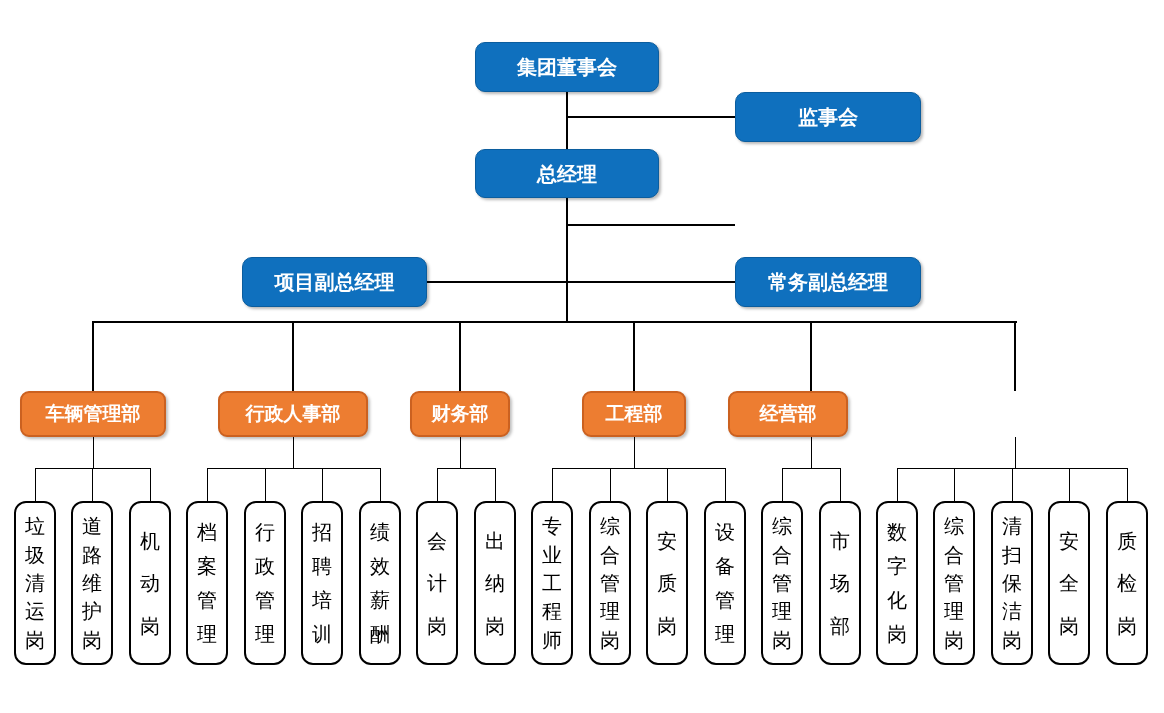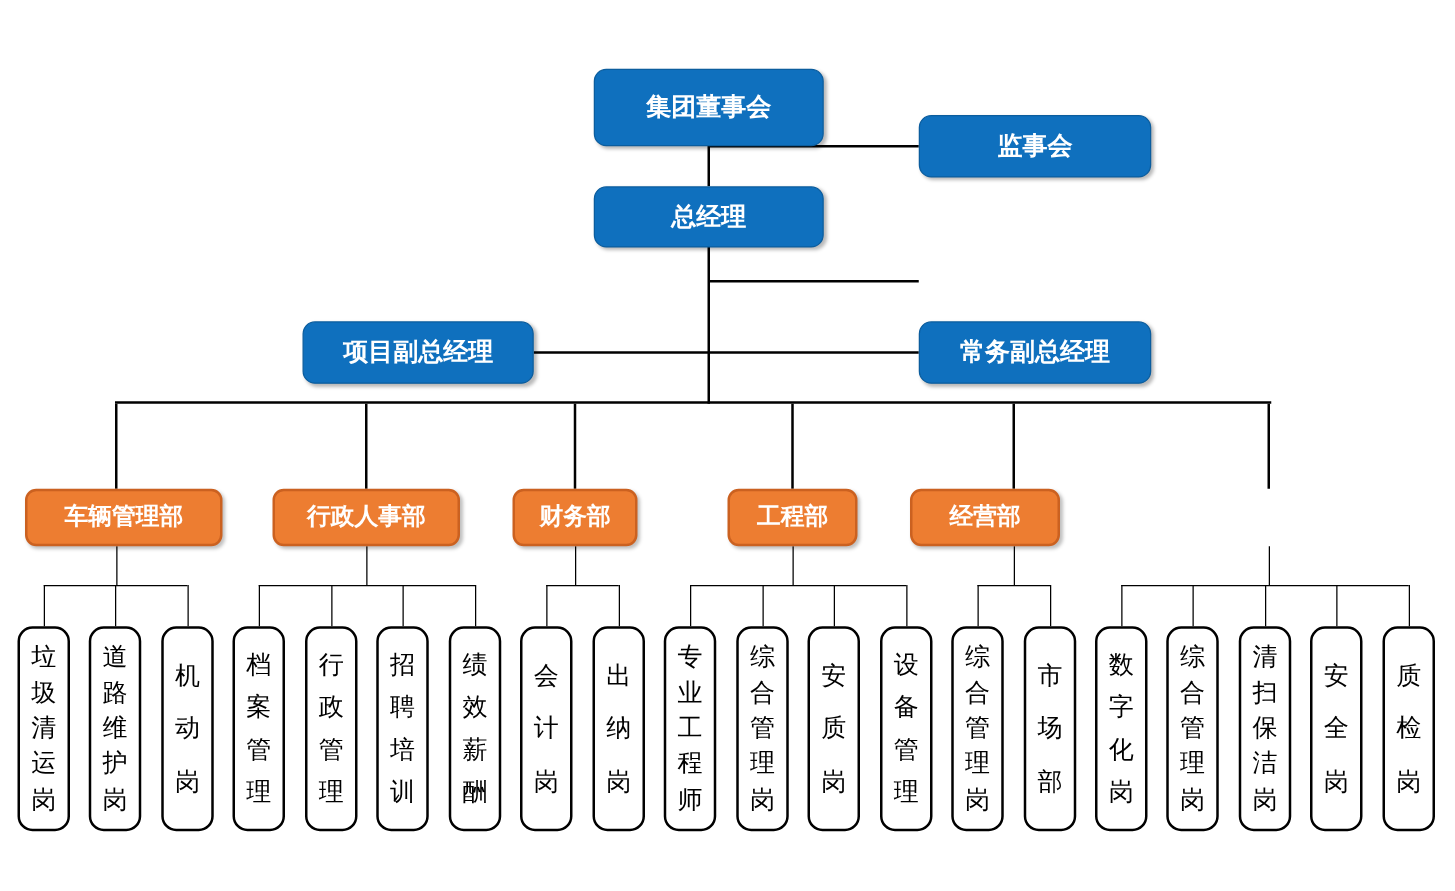--- a/index.html
+++ b/index.html
@@ -79,37 +79,37 @@
   <div class="ln" style="left:667px;top:468px;width:1px;height:33px"></div>
   <div class="ln" style="left:725px;top:468px;width:1px;height:33px"></div>
   <div class="ln" style="left:782px;top:468px;width:1px;height:33px"></div>
   <div class="ln" style="left:840px;top:468px;width:1px;height:33px"></div>
   <div class="ln" style="left:897px;top:468px;width:1px;height:33px"></div>
   <div class="ln" style="left:954px;top:468px;width:1px;height:33px"></div>
   <div class="ln" style="left:1012px;top:468px;width:1px;height:33px"></div>
   <div class="ln" style="left:1069px;top:468px;width:1px;height:33px"></div>
   <div class="ln" style="left:1127px;top:468px;width:1px;height:33px"></div>
 
-  <div class="node blue" style="left:475px;top:55px;width:184px;height:62px">
+  <div class="node blue" style="left:475px;top:42px;width:184px;height:50px">
     <span>集团董事会</span>
   </div>
   <div class="node blue" style="left:735px;top:92px;width:186px;height:50px">
     <span>监事会</span>
   </div>
   <div class="node blue" style="left:475px;top:149px;width:184px;height:49px">
     <span>总经理</span>
   </div>
   <div class="node blue" style="left:242px;top:257px;width:185px;height:50px">
     <span>项目副总经理</span>
   </div>
   <div class="node blue" style="left:735px;top:257px;width:186px;height:50px">
     <span>常务副总经理</span>
   </div>
 
-  <div class="node dept" style="left:20px;top:391px;width:158px;height:46px">
+  <div class="node dept" style="left:20px;top:391px;width:146px;height:46px">
     <span>车辆管理部</span>
   </div>
   <div class="node dept" style="left:218px;top:391px;width:150px;height:46px">
     <span>行政人事部</span>
   </div>
   <div class="node dept" style="left:410px;top:391px;width:100px;height:46px">
     <span>财务部</span>
   </div>
   <div class="node dept" style="left:582px;top:391px;width:104px;height:46px">
     <span>工程部</span>

